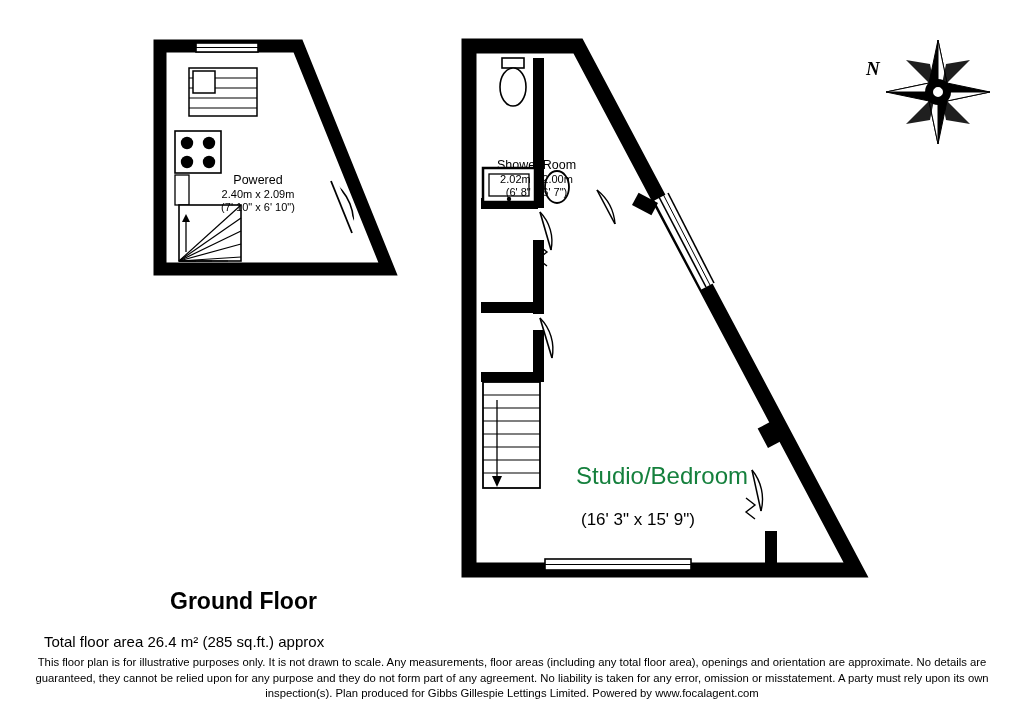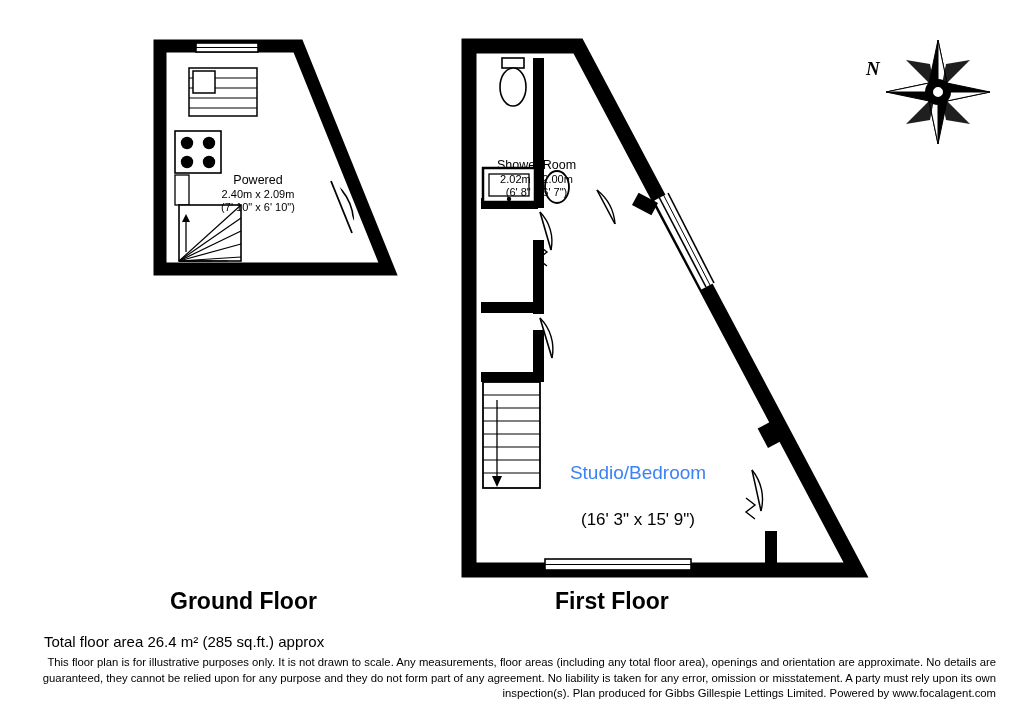--- a/index.html
+++ b/index.html
@@ -36,22 +36,23 @@
   }
   .room-name {
     font-size: 12.5px;
     color: #000;
   }
   .room-dims {
     font-size: 11px;
     color: #000;
   }
   .big-room-name {
-    font-size: 19px;
-    color: #3b82f6;
+    font-size: 24px;
+    color: #15803d;
+    text-align: right;
   }
   .big-room-dims {
     font-size: 17px;
     color: #000;
   }
   .floor-title {
     position: absolute;
     font-size: 23px;
     font-weight: bold;
     text-align: left;
@@ -62,21 +63,21 @@
     font-size: 15px;
     white-space: nowrap;
   }
   .disclaimer {
     position: absolute;
     left: 28px;
     top: 655px;
     width: 968px;
     font-size: 11.3px;
     line-height: 1.38;
-    text-align: right;
+    text-align: center;
     color: #000;
   }
   .compass-n {
     position: absolute;
     font-size: 19px;
     font-style: italic;
     font-weight: bold;
     font-family: "Liberation Serif", serif;
   }
 </style>
@@ -253,21 +254,20 @@
   <div class="label room-dims" style="left:198px; top:161px; width:120px;">(7' 10" x 6' 10")</div>
 
   <div class="label room-name" style="left:478px; top:118px; width:117px;">Shower Room</div>
   <div class="label room-dims" style="left:478px; top:133px; width:117px;">2.02m x 2.00m</div>
   <div class="label room-dims" style="left:478px; top:146px; width:117px;">(6' 8" x 6' 7")</div>
 
   <div class="label big-room-name" style="left:528px; top:422px; width:220px;">Studio/Bedroom</div>
   <div class="label big-room-dims" style="left:528px; top:470px; width:220px;">(16' 3" x 15' 9")</div>
 
   <div class="floor-title" style="left:170px; top:588px; width:220px;">Ground Floor</div>
-  <div class="floor-title" style="left:555px; top:588px; width:220px;">First Floor</div>
 
   <div class="area-text" style="left:44px; top:633px;">Total floor area 26.4 m² (285 sq.ft.) approx</div>
 
   <div class="compass-n" style="left:866px; top:58px;">N</div>
 
   <div class="disclaimer">This floor plan is for illustrative purposes only. It is not drawn to scale. Any measurements, floor areas (including any total floor area), openings and orientation are approximate. No details are guaranteed, they cannot be relied upon for any purpose and they do not form part of any agreement. No liability is taken for any error, omission or misstatement. A party must rely upon its own inspection(s). Plan produced for Gibbs Gillespie Lettings Limited. Powered by www.focalagent.com</div>
 
 </div>
 
 </body></html>

